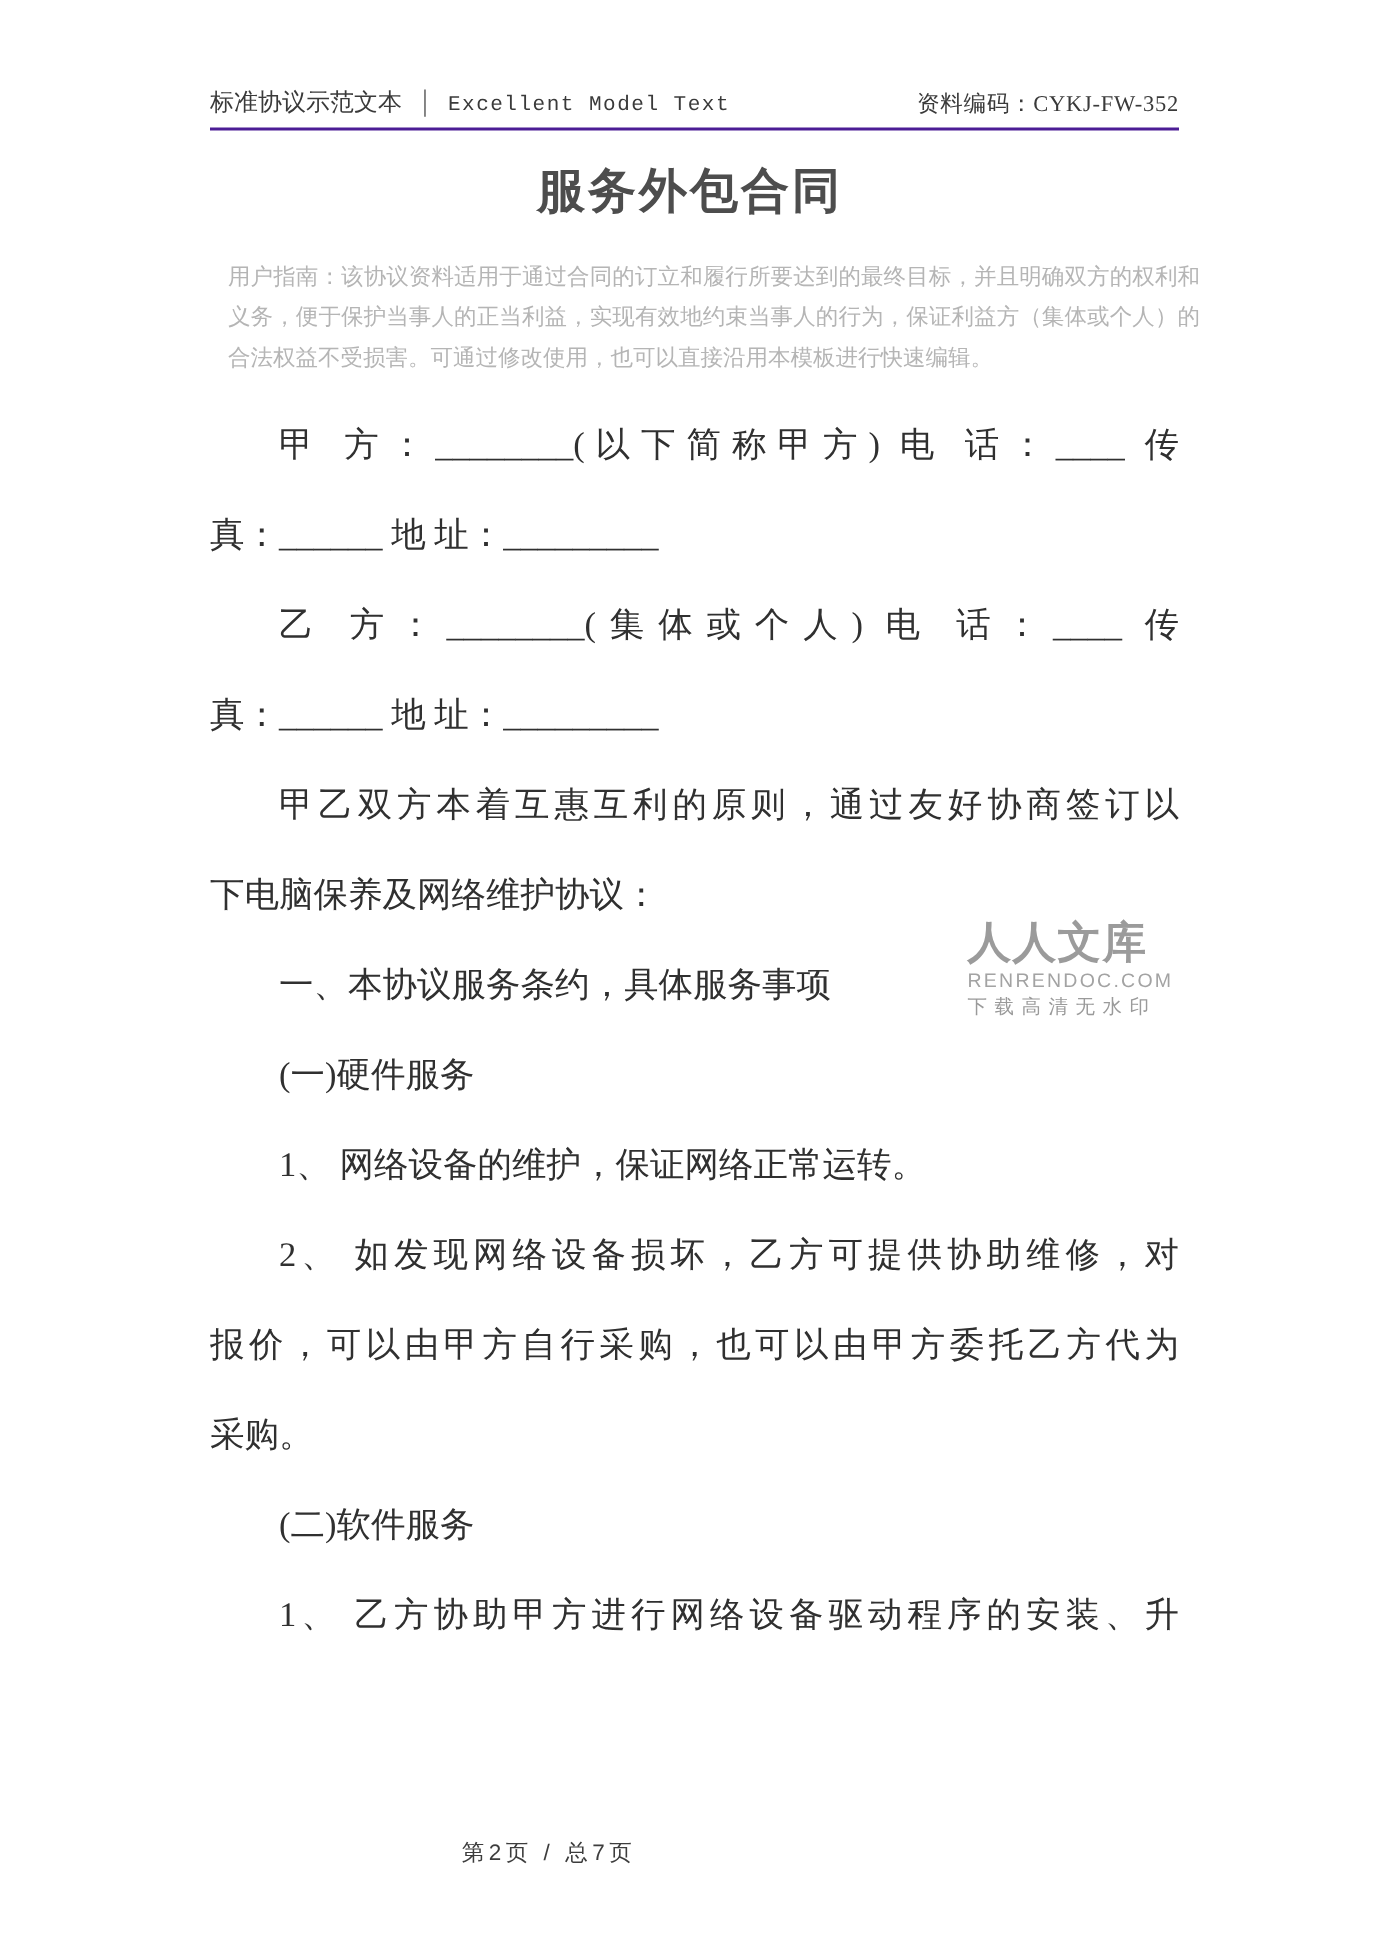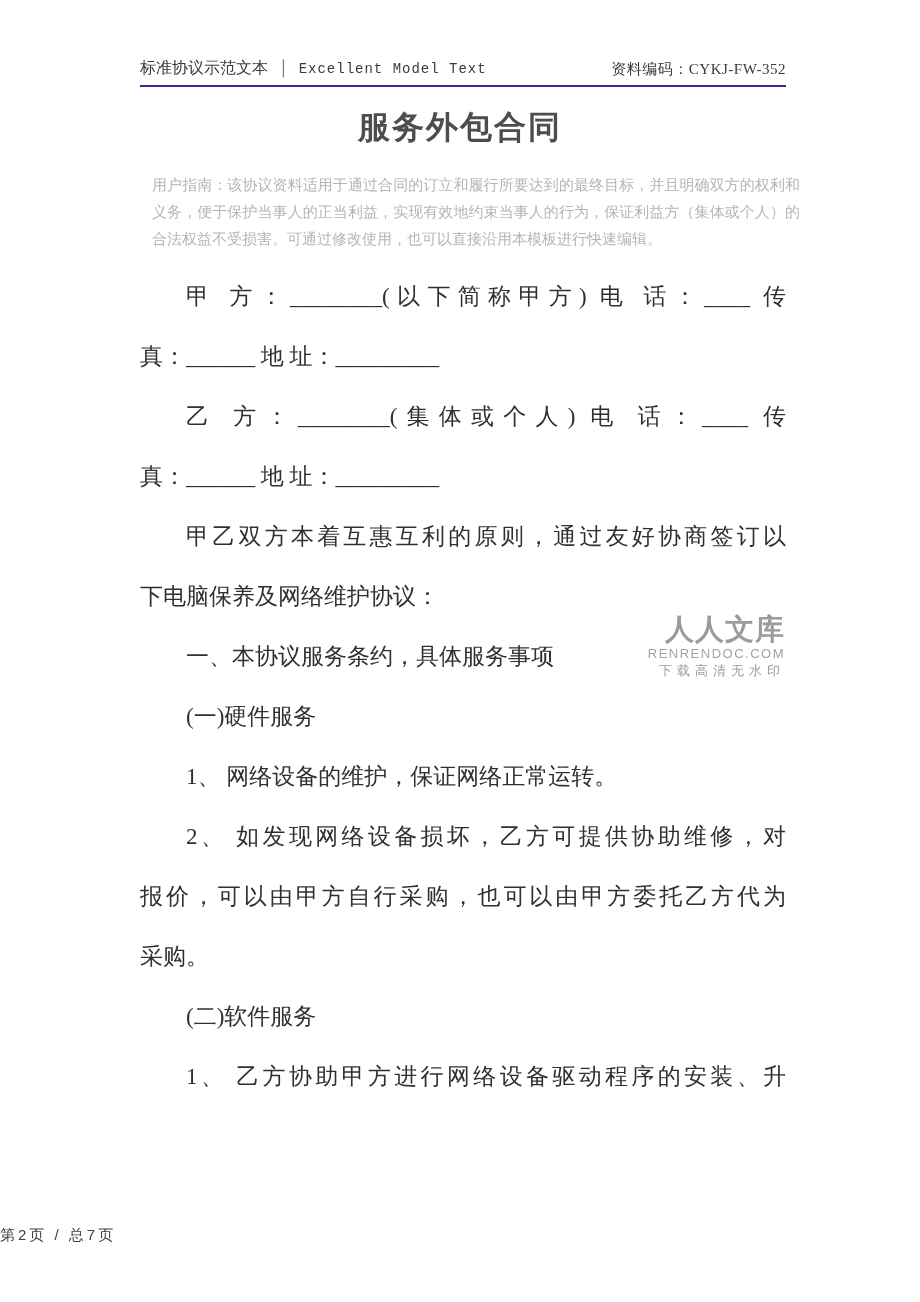--- a/index.html
+++ b/index.html
@@ -43,31 +43,31 @@
     font-size:23px;color:#303030;
     white-space:nowrap;
   }
   .line.j{text-align:justify;text-align-last:justify;white-space:normal;}
   .line.l{text-align:left;}
   .line.ind{padding-left:46px;}
   .line.j.ind{width:600px;}
   
   .wm{
     position:absolute;left:645px;top:612px;width:140px;
-    z-index:1;text-align:right;
+    z-index:1;text-align:left;
     font-family:"Liberation Sans","DejaVu Sans",sans-serif;
     color:#9b9b9b;
   }
   .wm-brand{font-size:29px;font-weight:bold;letter-spacing:1px;line-height:34px;}
   .wm-domain{font-size:13px;letter-spacing:1.5px;line-height:16px;color:#a3a3a3;}
   .wm-tag{font-size:13px;letter-spacing:5px;line-height:18px;color:#9a9a9a;}
   
   .footer{
     position:absolute;left:0;top:1226px;width:732px;
-    text-align:left;
+    text-align:center;
     font-family:"Liberation Sans","DejaVu Sans",sans-serif;
     font-size:15px;color:#3d3d3d;letter-spacing:3px;
   }
 </style>
 </head>
 <body>
 
 <div class="page">
 
   <div class="hdr">

